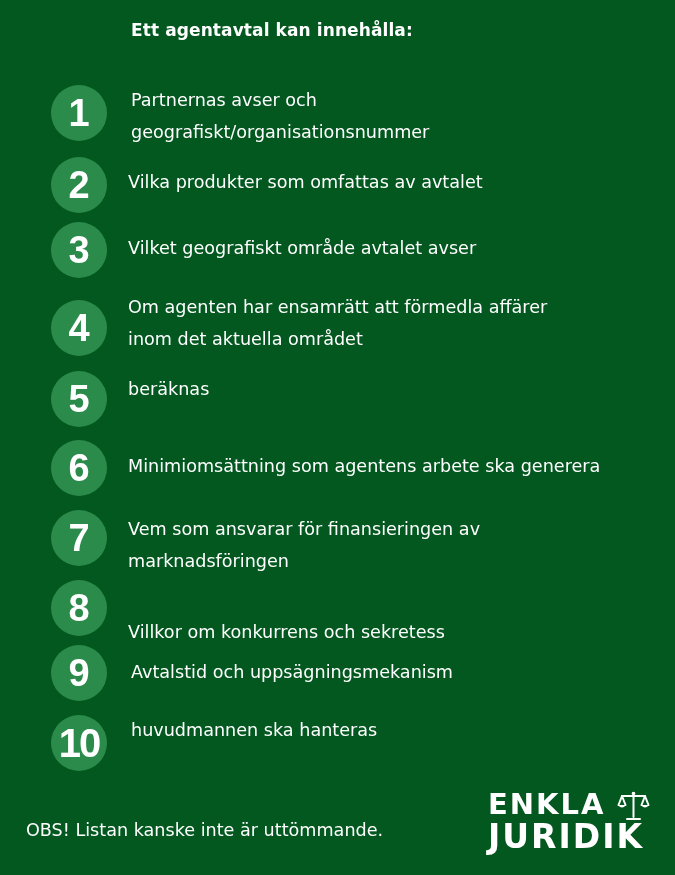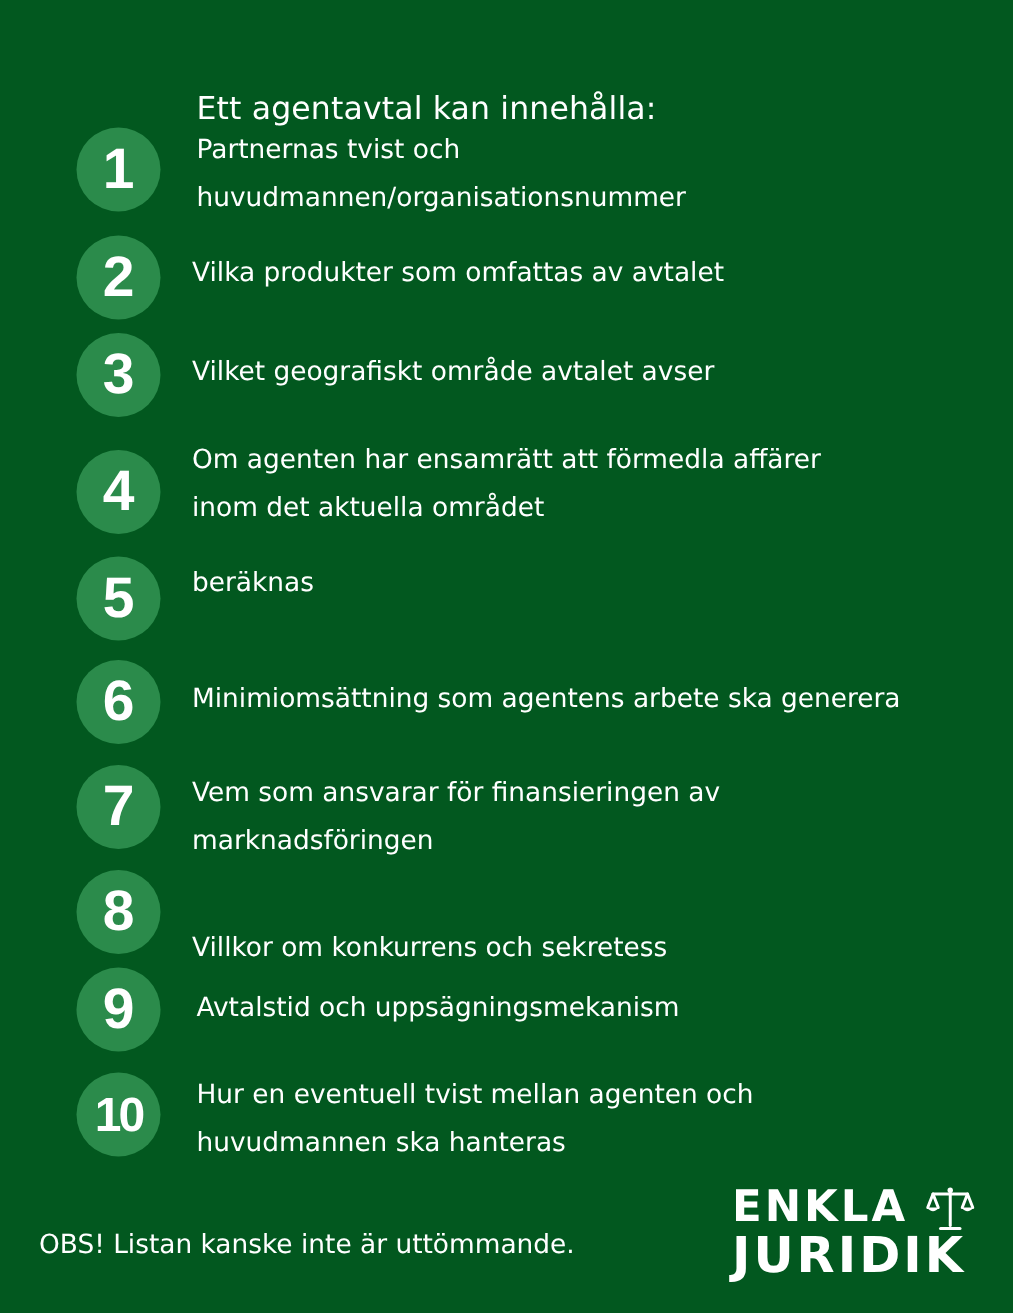--- a/index.html
+++ b/index.html
@@ -5,33 +5,32 @@
     html, body { margin: 0; padding: 0; }
     body {
       width: 675px; height: 875px;
       background: #02581f;
       position: relative; overflow: hidden;
       font-family: "DejaVu Sans", sans-serif;
       color: #ffffff;
     }
     .title {
       position: absolute; left: 131px; top: 20px;
-      font-size: 21px; font-weight: 400; white-space: nowrap;
+      font-size: 17px; font-weight: 700; white-space: nowrap;
       letter-spacing: 0.1px;
-      margin-top: 40px;
     }
     .item { position: absolute; left: 0; width: 675px; }
     .circle {
       position: absolute; left: 51px; width: 56px; height: 56px;
       border-radius: 50%; background: #2b8b4b;
       display: flex; align-items: center; justify-content: center;
       font-family: "Liberation Sans", sans-serif; font-weight: 700;
       font-size: 38px; color: #ffffff; line-height: 1;
     }
-    .circle.two { font-size: 32px; letter-spacing: -2px; }
+    .circle.two { font-size: 40px; letter-spacing: -2px; }
     .text {
       position: absolute; left: 128px; width: 540px;
       font-size: 17.6px; line-height: 32px; white-space: nowrap;
     }
     .note {
       position: absolute; left: 26px; top: 820px;
       font-size: 17.6px; white-space: nowrap;
     }
     .logo {
       position: absolute; left: 488px; top: 788px; width: 165px; height: 68px;
@@ -42,22 +41,22 @@
     .logo .scale { position: absolute; left: 129px; top: 3px; width: 33px; height: 30px; }
   </style>
 </head>
 <body>
 
 <div class="title">Ett agentavtal kan innehålla:</div>
 
 <div class="item">
   <div class="circle" style="top:85px;">1</div>
   <div class="text" style="top:84px;left:131px;">
-    <div>Partnernas tvist och</div>
-    <div>huvudmannen/organisationsnummer</div>
+    <div>Partnernas avser och</div>
+    <div>geografiskt/organisationsnummer</div>
   </div>
 </div>
 
 <div class="item">
   <div class="circle" style="top:157px;">2</div>
   <div class="text" style="top:166px;">
     <div>Vilka produkter som omfattas av avtalet</div>
   </div>
 </div>
 
@@ -108,21 +107,20 @@
 <div class="item">
   <div class="circle" style="top:645px;">9</div>
   <div class="text" style="top:656px;left:131px;">
     <div>Avtalstid och uppsägningsmekanism</div>
   </div>
 </div>
 
 <div class="item">
   <div class="circle two" style="top:715px;">10</div>
   <div class="text" style="top:714px;left:131px;">
-    <div>Hur en eventuell tvist mellan agenten och</div>
     <div>huvudmannen ska hanteras</div>
   </div>
 </div>
 
 <div class="note">OBS! Listan kanske inte är uttömmande.</div>
 
 <div class="logo">
   <div class="l1">ENKLA</div>
   <div class="l2">JURIDIK</div>
   <svg class="scale" viewBox="0 0 33 30">

